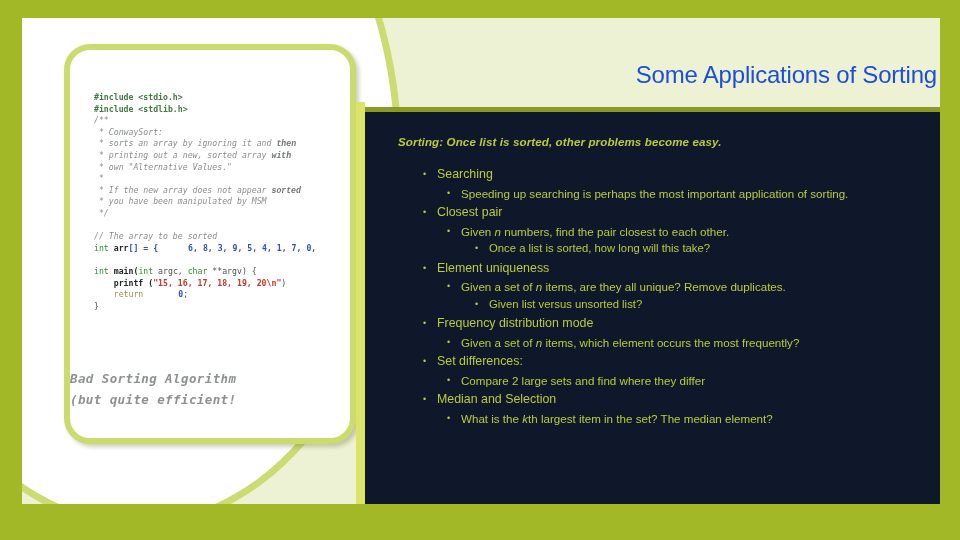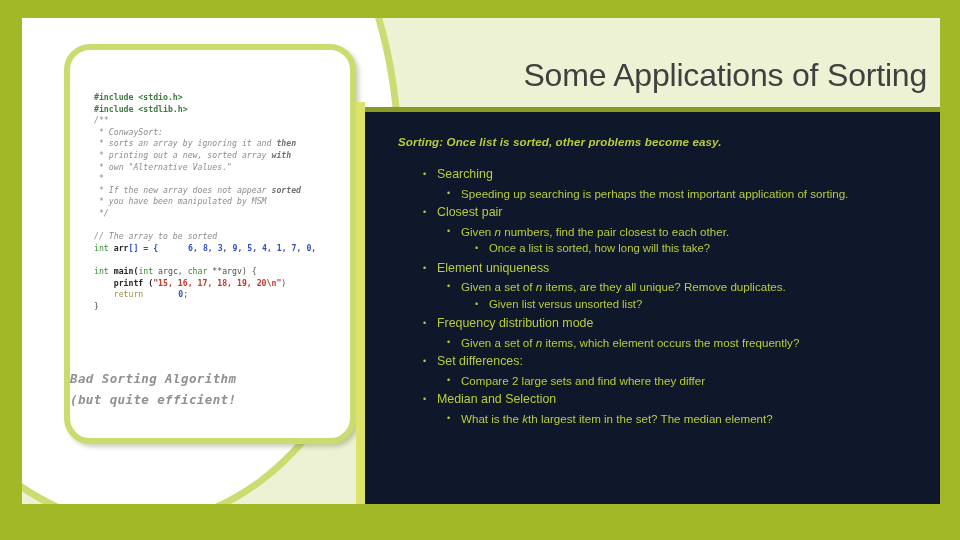--- a/index.html
+++ b/index.html
@@ -62,21 +62,21 @@
     width: 268px;
     font-family: "DejaVu Sans Mono", "Liberation Mono", monospace;
     font-size: 8.2px;
     line-height: 11.6px;
     white-space: pre;
     color: #6f7470;
   }
   .cl { display: block; white-space: pre; }
   .k-inc   { color: #3f7a3f; font-weight: bold; }   
   .k-cmt   { color: #8a8f8c; font-style: italic; }  
-  .k-cmtb  { color: #6f7470; font-style: italic; font-weight: bold; }
+  .k-cmtb  { color: #6f7470; font-style: italic; font-weight: bold; font-family: Liberation Mono, monospace; }
   .k-type  { color: #2f8f2f; font-weight: normal; }   
   .k-id    { color: #2f4fbf; font-weight: bold; }   
   .k-num   { color: #2f4fbf; font-weight: bold; margin-left: 30px; }   
   .k-fn    { color: #23282a; font-weight: bold; }   
   .k-str   { color: #c0392b; font-weight: bold; }   
   .k-ret   { color: #9a8f4a; }                      
   .k-pl    { color: #46504c; }                      
 
   #code-caption {
     position: absolute;
@@ -87,26 +87,26 @@
     line-height: 21px;
     font-style: italic;
     font-weight: bold;
     color: #8d9290;
     letter-spacing: .4px;
   }
 
   
   #title {
     position: absolute;
-    left: 345px; top: 36px;
+    left: 355px; top: 36px;
     width: 560px;
     text-align: right;
-    font-size: 32px;
+    font-size: 24px;
     line-height: 42px;
-    color: #404040;
+    color: #1d4ed8;
     font-family: "Liberation Sans", sans-serif;
     letter-spacing: -.2px;
     white-space: nowrap;
   }
 
   
   #content-panel {
     position: absolute;
     left: 343px; top: 89px;
     width: 630px; height: 420px;

